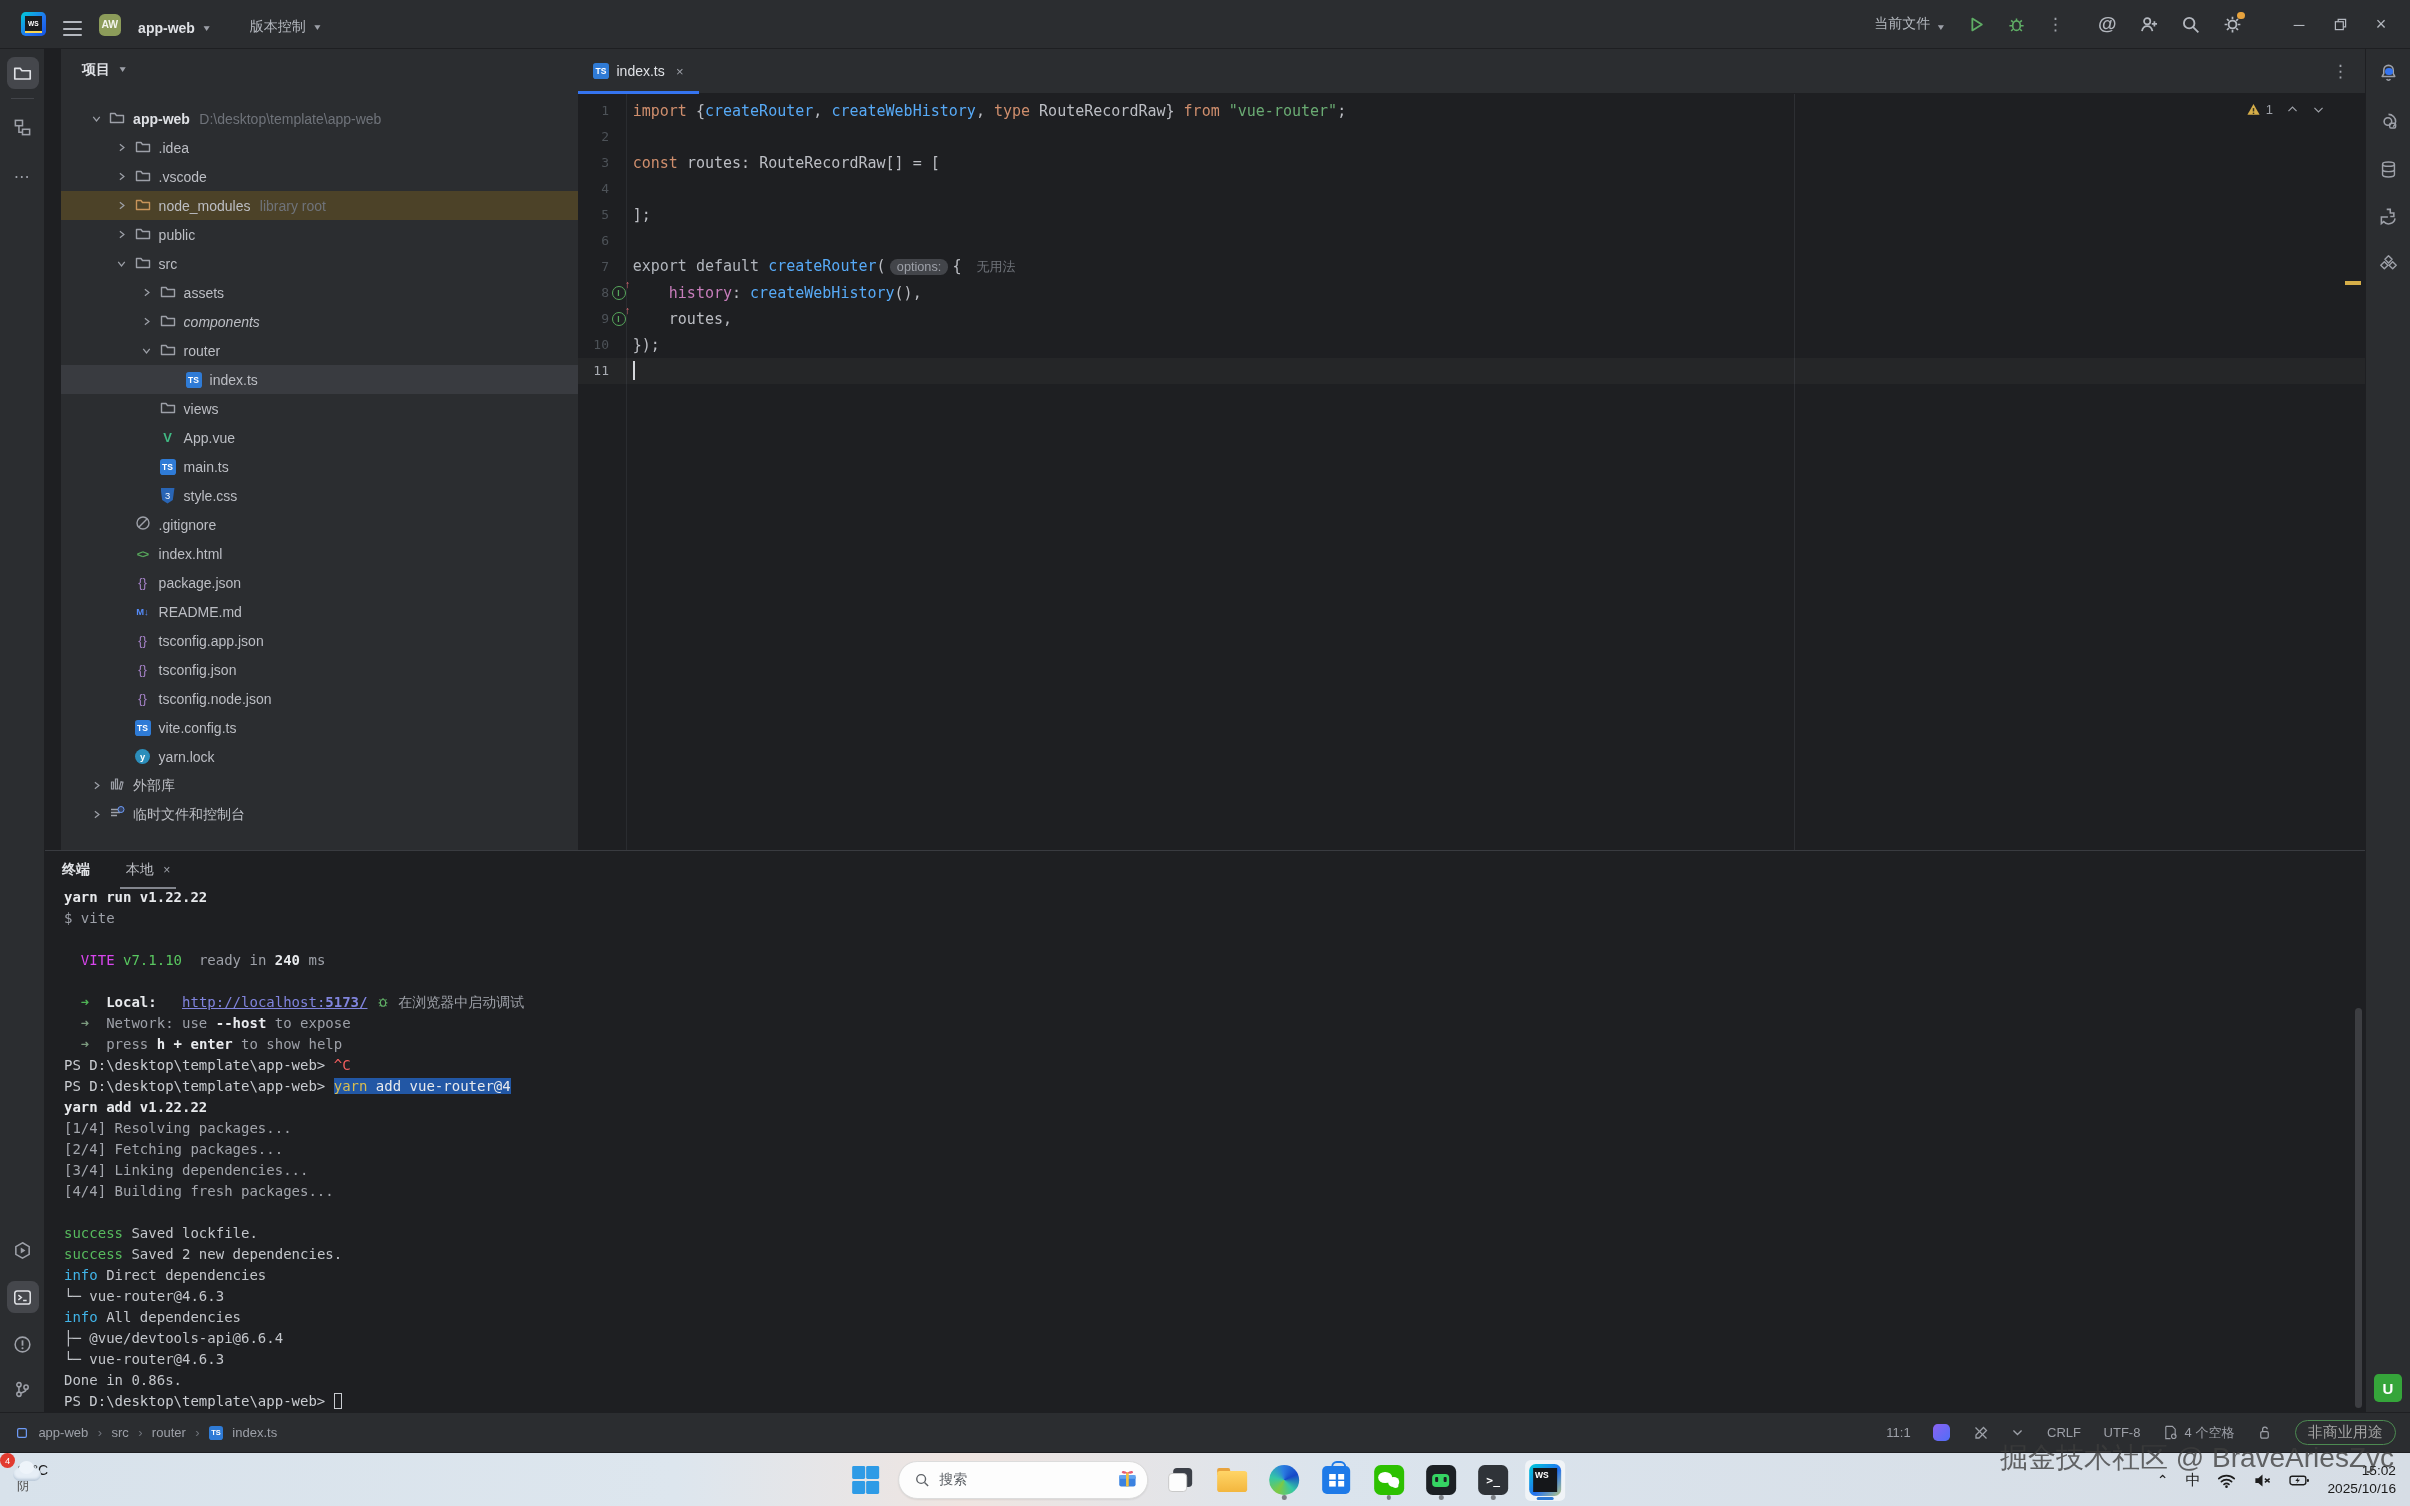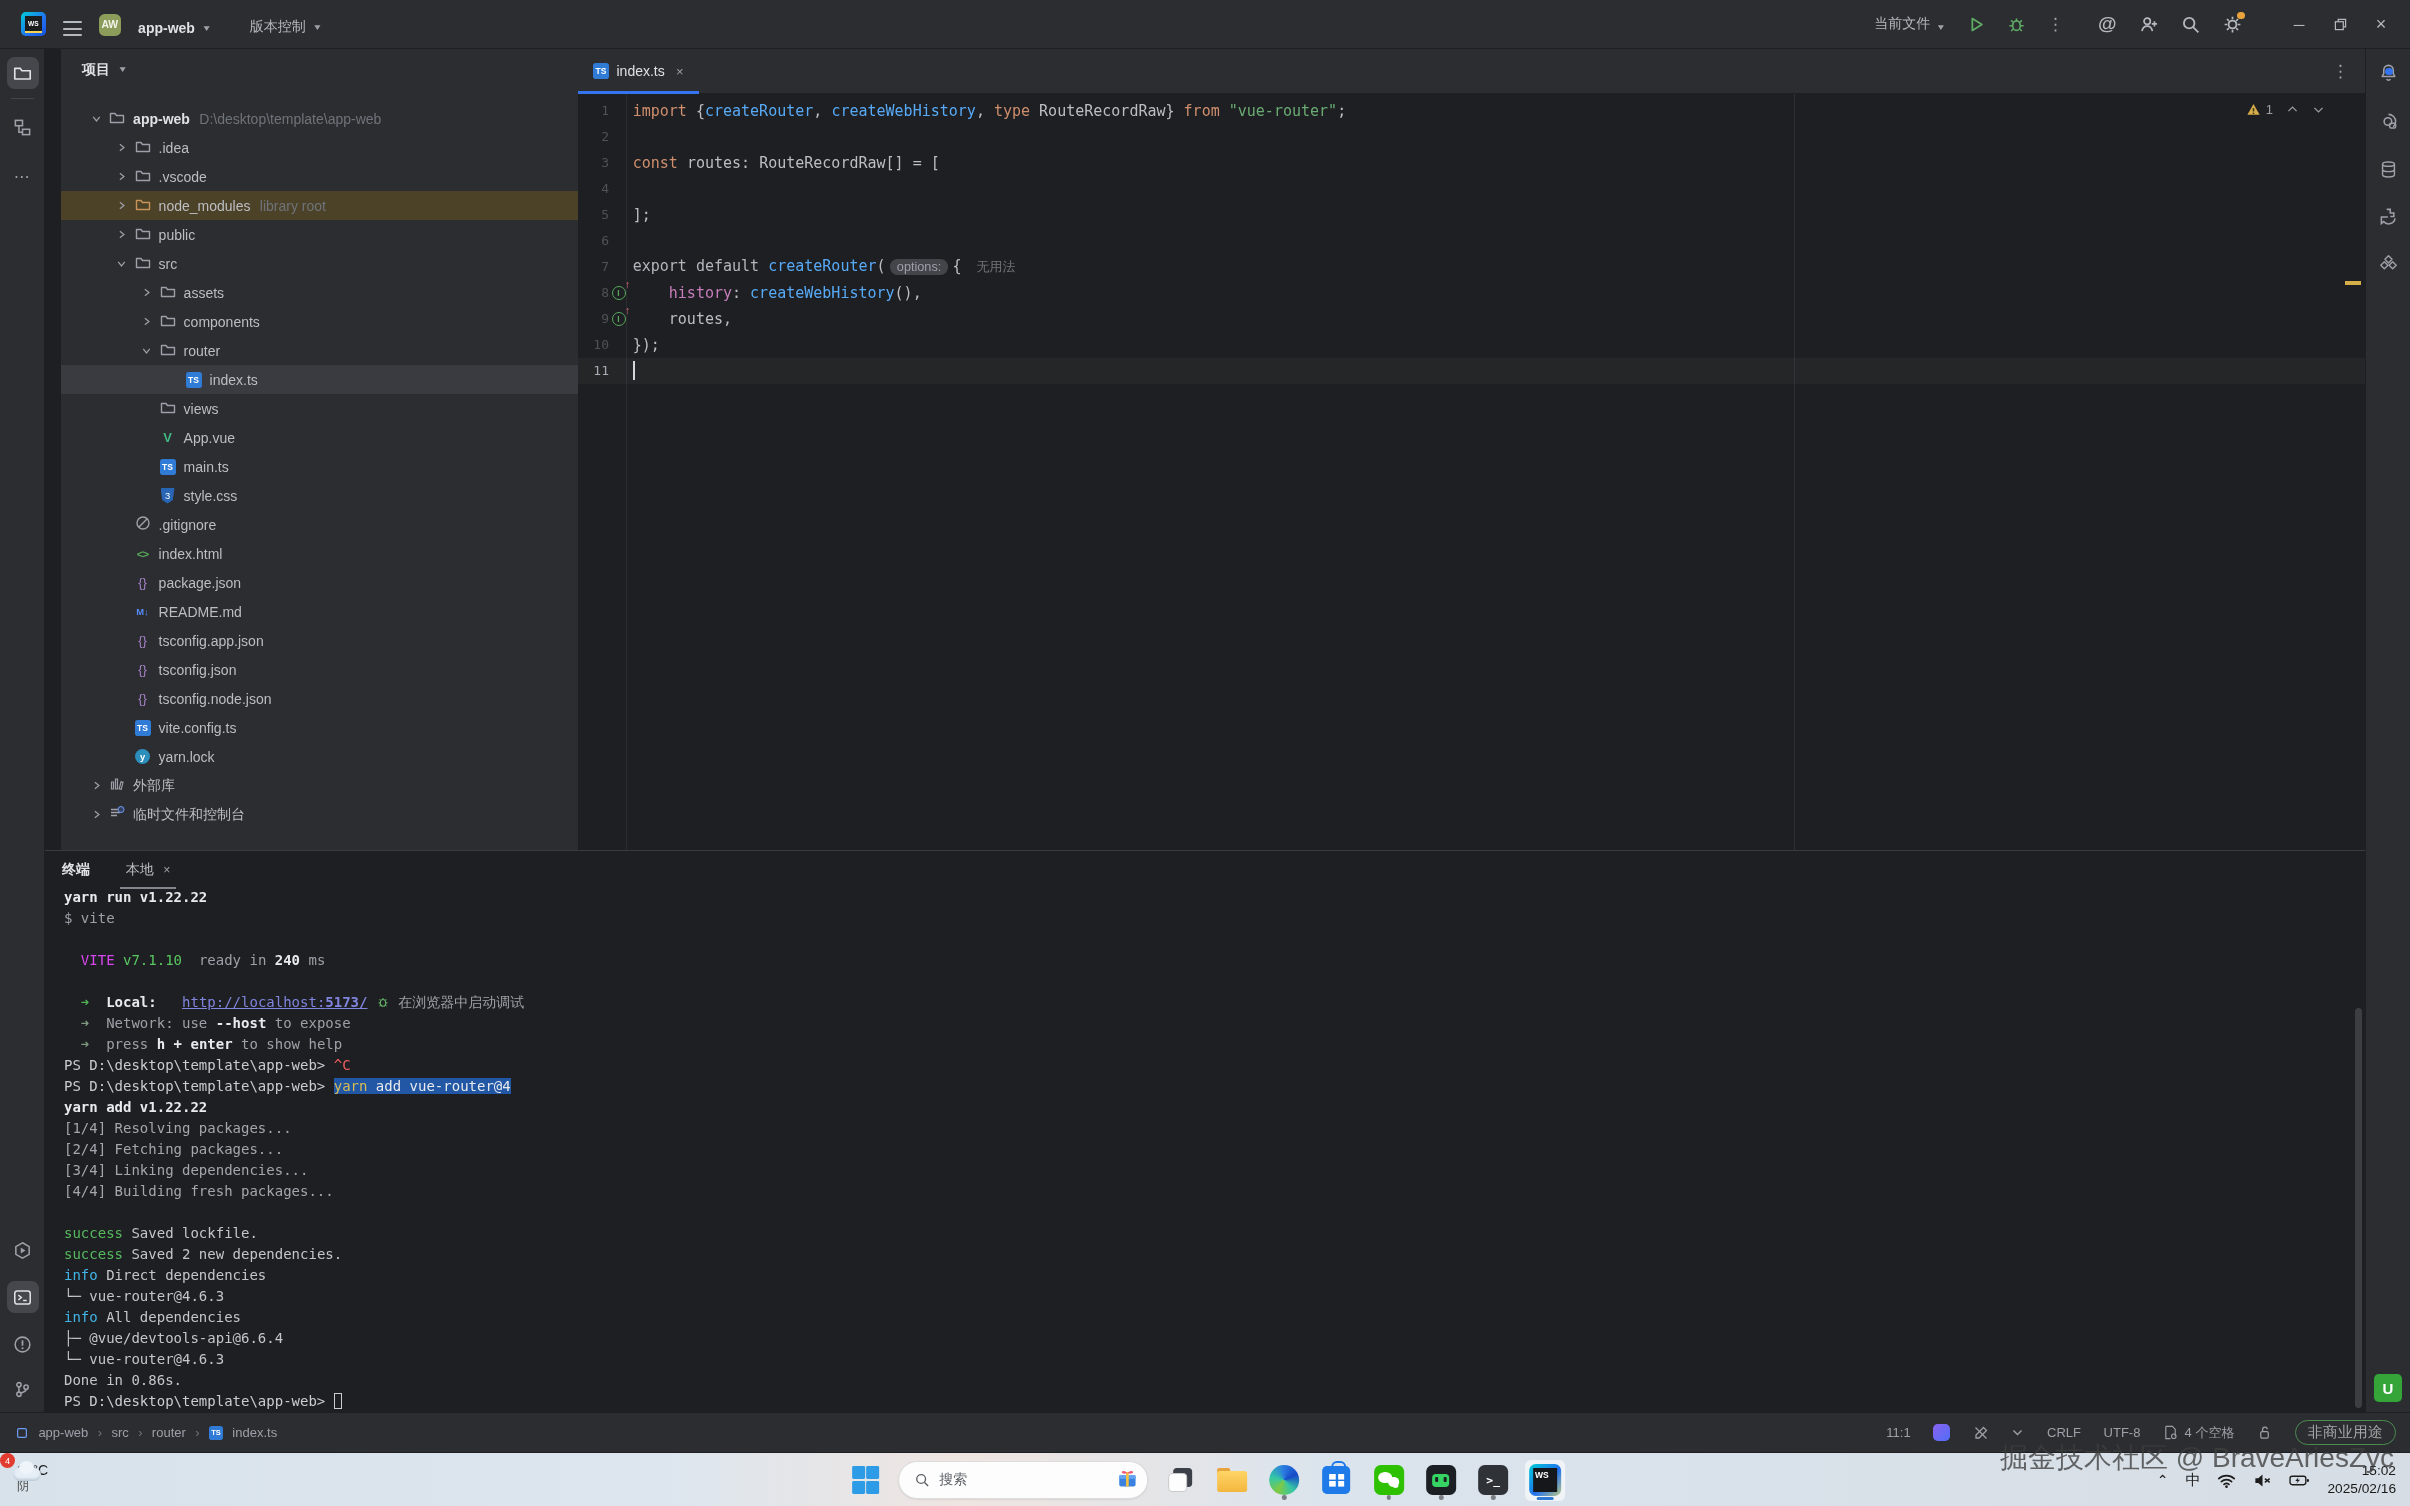--- a/index.html
+++ b/index.html
@@ -347,21 +347,21 @@
               <path d="M6 4l5 4-5 4" fill="none" stroke="#9da0a8" stroke-width="1.5"></path>
             </svg>
           </span>
           <span class="t-icon">
             <span><svg width="16" height="16" viewBox="0 0 16 16">
                 <path d="M1.5 13.5v-9h4.5l1.5 2h7v7z" fill="none" stroke="#9da0a8" stroke-width="1.4" stroke-linejoin="round"></path>
               </svg></span>
           </span>
           <span style="">assets</span>
         </div>
-        <div class="trow" style="padding-left: 75px;">
+        <div class="trow" style="padding-left: 75px; font-style: italic;">
           <span class="t-chev">
             <svg width="13" height="13" viewBox="0 0 16 16">
               <path d="M6 4l5 4-5 4" fill="none" stroke="#9da0a8" stroke-width="1.5"></path>
             </svg>
           </span>
           <span class="t-icon">
             <span><svg width="16" height="16" viewBox="0 0 16 16">
                 <path d="M1.5 13.5v-9h4.5l1.5 2h7v7z" fill="none" stroke="#9da0a8" stroke-width="1.4" stroke-linejoin="round"></path>
               </svg></span>
           </span>
@@ -814,19 +814,19 @@
           <path d="M2 6v4h2.5L8 13V3L4.5 6z" fill="#1c1c1c"></path>
           <path d="M10 6.5l4 3M14 6.5l-4 3" stroke="#1c1c1c" stroke-width="1.3"></path>
         </svg>
       <svg width="21" height="19" viewBox="0 0 20 16">
           <rect x="1" y="4" width="15" height="8" rx="2" fill="none" stroke="#1c1c1c" stroke-width="1.3"></rect>
           <rect x="17" y="6.5" width="2" height="3" rx="1" fill="#1c1c1c"></rect>
           <path d="M9 5l-3 3.5h2.2L7 11l3.5-3.8H8.3z" fill="#1c1c1c"></path>
         </svg>
       <div class="clock">
         <span>15:02</span>
-        <span>2025/02/16</span>
+        <span>2025/10/16</span>
       </div>
     </div>
   </div>
 
 </div>
 
 
 </body></html>

